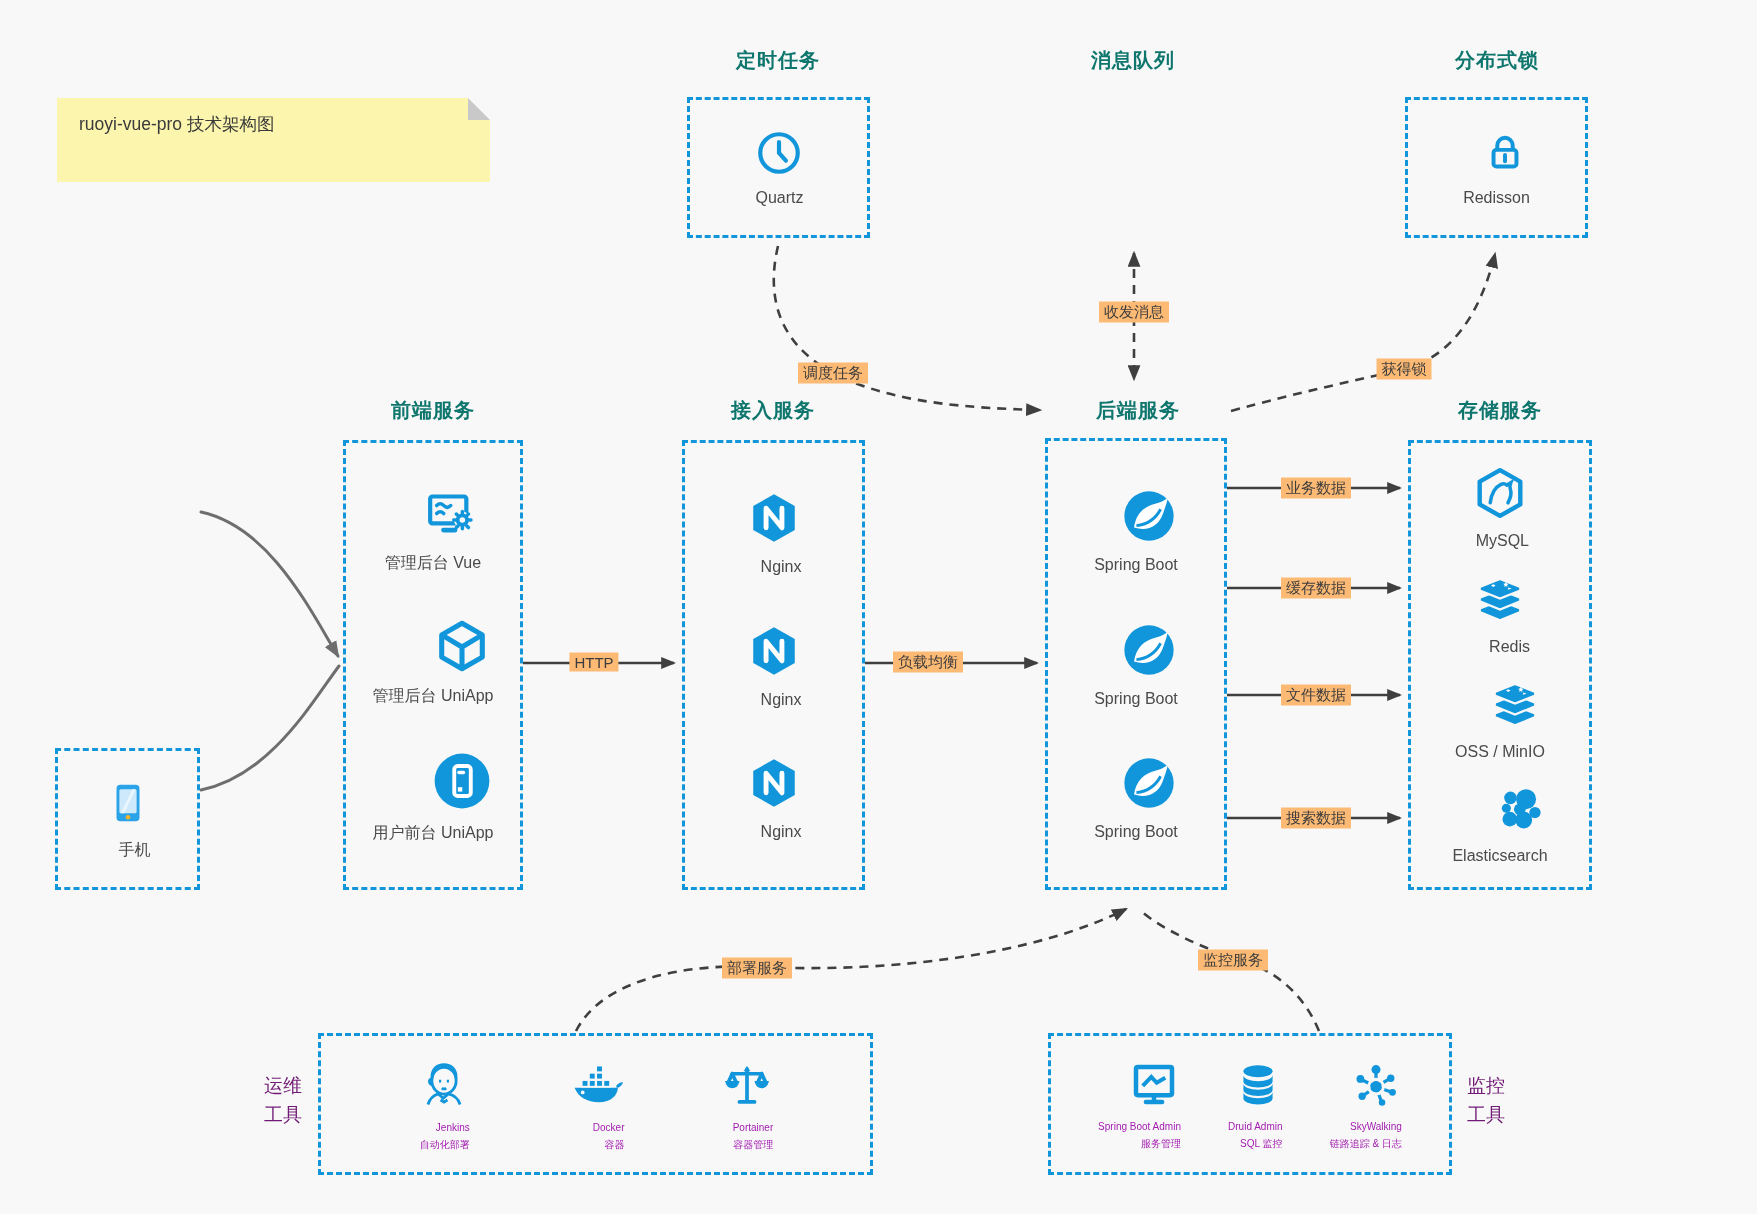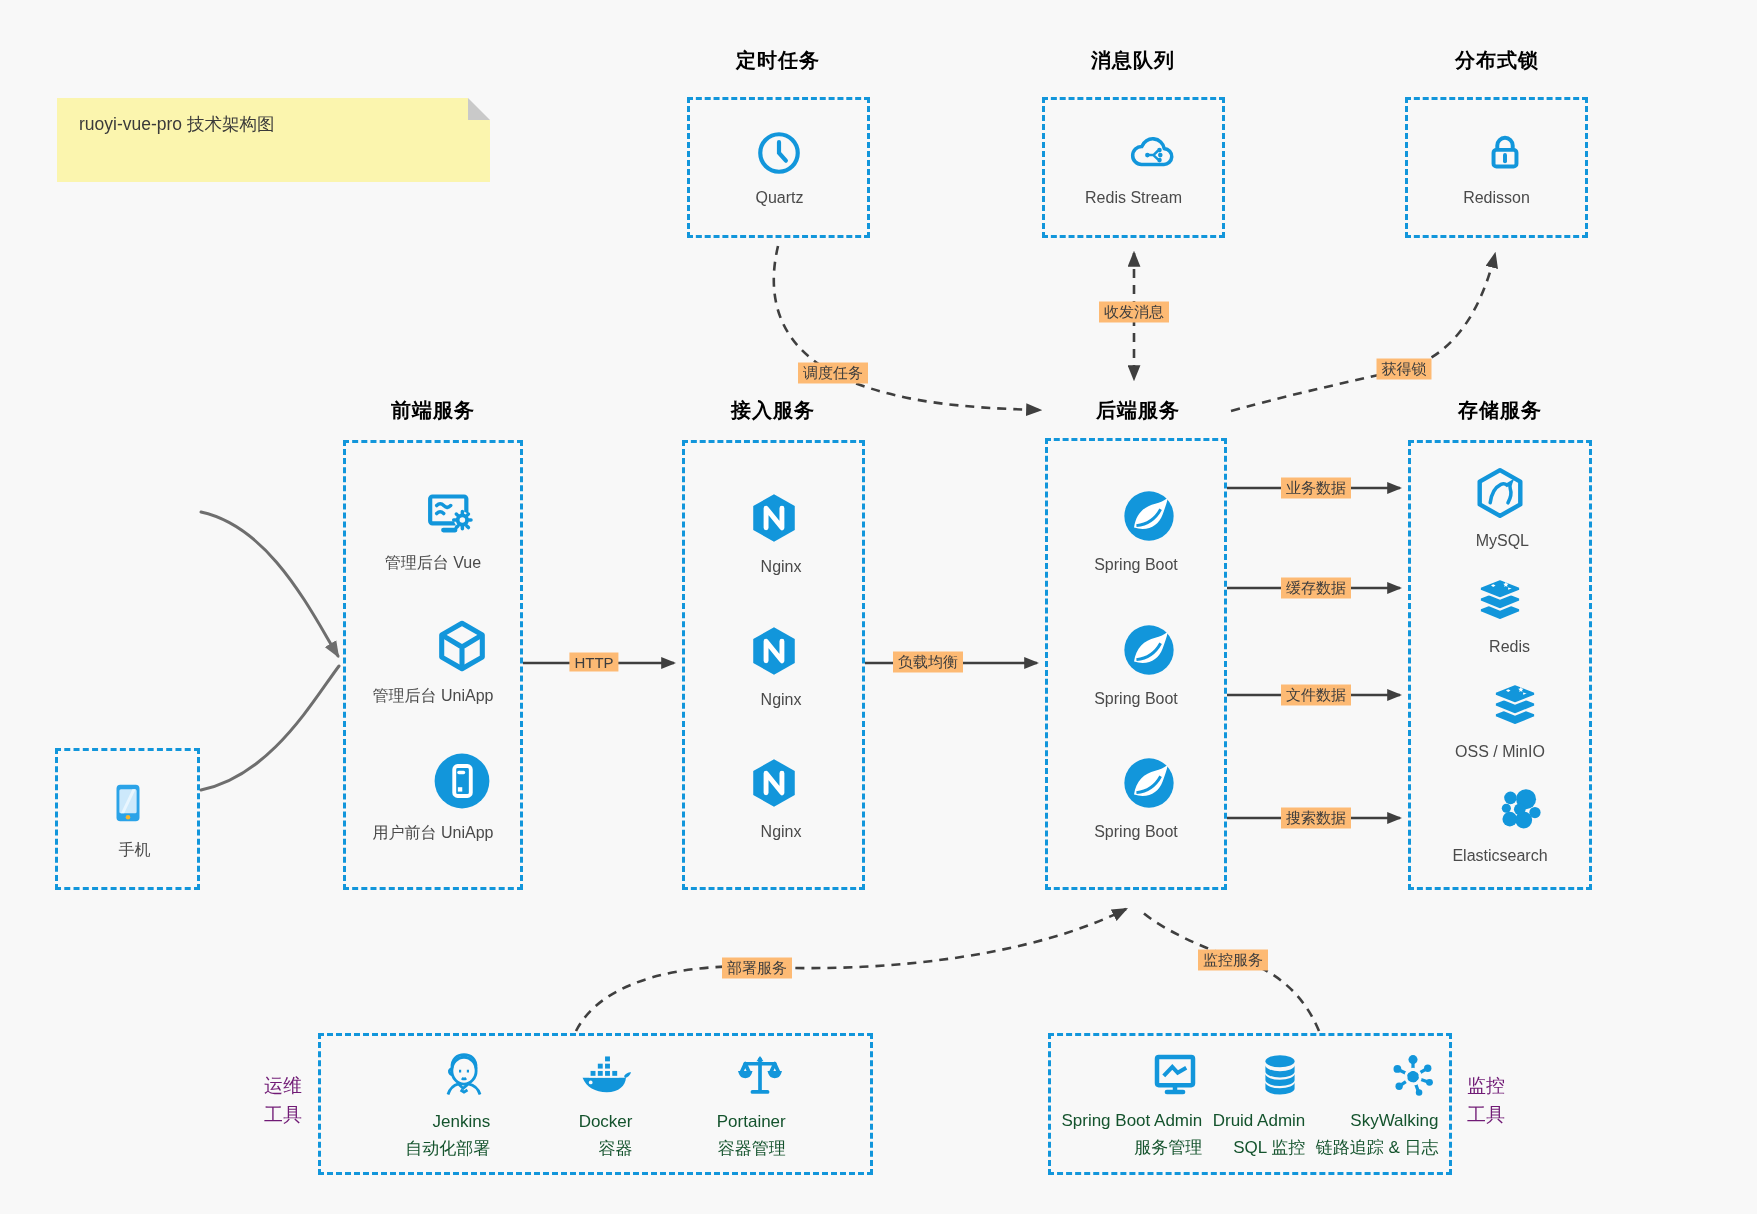--- a/index.html
+++ b/index.html
@@ -5,29 +5,29 @@
 <style>
   html,body{margin:0;padding:0;background:#f8f8f8;}
   body{font-family:"Liberation Sans","DejaVu Sans",sans-serif;}
   #canvas{position:relative;width:1757px;height:1214px;background:#f8f8f8;overflow:hidden;}
   svg.overlay{position:absolute;left:0;top:0;pointer-events:none;}
 
   .box{position:absolute;border:3px dashed #1296db;box-sizing:border-box;
        display:flex;flex-direction:column;align-items:center;justify-content:space-evenly;}
   .box.hrow{flex-direction:row;justify-content:space-evenly;align-items:center;}
 
-  .sec-title{position:absolute;transform:translateX(-50%);color:#000000;
+  .sec-title{position:absolute;transform:translateX(-50%);color:#0f766e;
              font-size:20px;font-weight:bold;white-space:nowrap;letter-spacing:1px;}
   .side-label{position:absolute;transform:translateX(-50%);color:#701a75;font-size:19px;
               font-weight:normal;text-align:left;line-height:1.5;white-space:nowrap;}
 
   .item{display:flex;flex-direction:column;align-items:flex-end;gap:7px;}
   .item.tight{gap:4px;}
   .cap{font-size:16px;color:#4a4a4a;white-space:nowrap;}
-  .cap2{font-size:17px;color:#14532d;text-align:center;line-height:1.35;white-space:nowrap;}
+  .cap2{font-size:10px;color:#a21caf;text-align:center;line-height:1.35;white-space:nowrap;}
 
   .elabel{position:absolute;transform:translate(-50%,-50%);background:#fdba74;color:#3d3d3d;
           font-size:15px;padding:1px 5px;white-space:nowrap;}
 
   .note{position:absolute;left:57px;top:98px;width:433px;height:84px;background:#fbf5ae;
         box-sizing:border-box;padding:13px 0 0 22px;font-size:17.5px;color:#3a3a3a;line-height:26px;}
   .note::after{content:"";position:absolute;top:0;right:0;border-style:solid;
         border-width:0 22px 22px 0;border-color:#f8f8f8 #f8f8f8 #c9c9c9 #c9c9c9;}
 
   
@@ -107,39 +107,20 @@
       <span>
         <svg viewBox="0 0 24 24" width="50" height="50">
             <circle cx="12" cy="12" r="9" fill="none" stroke="#1296db" stroke-width="2"></circle>
             <path d="M12 6.8 V12 L15.3 15.7" fill="none" stroke="#1296db" stroke-width="2" stroke-linecap="round"></path>
           </svg>
       </span>
       <span class="cap">Quartz</span>
     </div>
   </div>
 
-  <div class="box" id="mq-box">
-    <div class="item">
-      <span>
-        <svg viewBox="0 0 24 24" width="58" height="50">
-          <path d="M6.5 17.5 h10.5 a3.8 3.8 0 0 0 .4 -7.6 A5.6 5.6 0 0 0 6.6 8.9 A4.3 4.3 0 0 0 6.5 17.5 Z" fill="none" stroke="#1296db" stroke-width="1.7" stroke-linejoin="round"></path>
-          <g stroke="#1296db" stroke-width="1.2" fill="none">
-            <path d="M9.6 13 H12.2 M12.2 13 L14.5 10.8 M12.2 13 L14.5 15.2"></path>
-          </g>
-          <g fill="#1296db">
-            <circle cx="9.3" cy="13" r="1.1"></circle>
-              <circle cx="15.1" cy="10.6" r="1.1"></circle>
-              <circle cx="15.5" cy="13" r="1.1"></circle>
-              <circle cx="15.1" cy="15.4" r="1.1"></circle>
-          </g>
-        </svg>
-      </span>
-      <span class="cap">Redis Stream</span>
-    </div>
-  </div>
 
   <div class="box" id="lock-box">
     <div class="item">
       <span>
         <svg viewBox="0 0 24 24" width="50" height="50">
           <rect x="6.5" y="10.5" width="11" height="8" rx="1.4" fill="none" stroke="#1296db" stroke-width="1.9"></rect>
           <path d="M8.3 10.5 V8.4 a3.7 3.7 0 0 1 7.4 0 V10.5" fill="none" stroke="#1296db" stroke-width="1.9"></path>
           <path d="M12 13 v3" stroke="#1296db" stroke-width="1.9" stroke-linecap="round"></path>
         </svg>
       </span>

